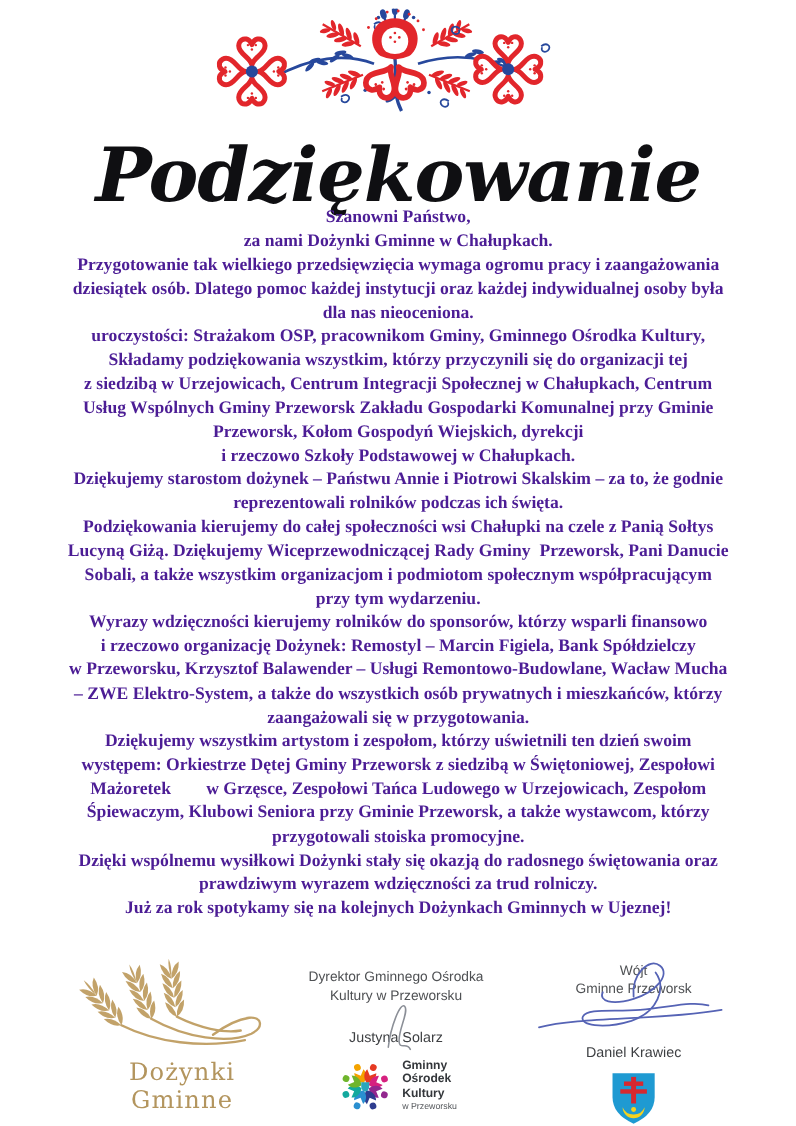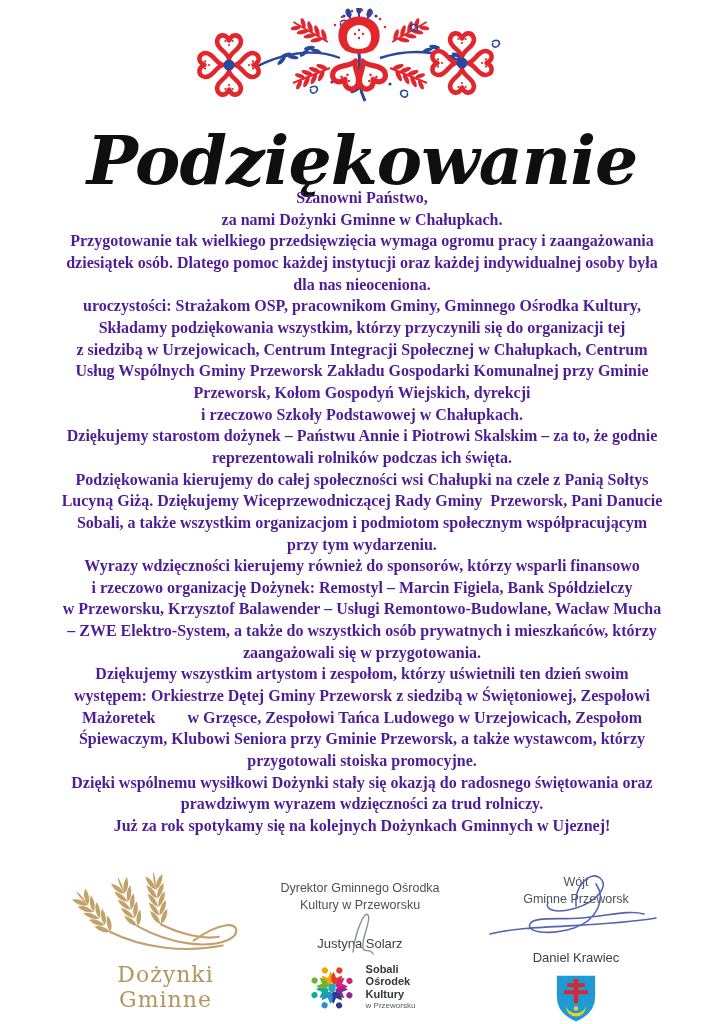--- a/index.html
+++ b/index.html
@@ -144,21 +144,21 @@
       <div class="body-line">z siedzibą w Urzejowicach, Centrum Integracji Społecznej w Chałupkach, Centrum</div>
       <div class="body-line">Usług Wspólnych Gminy Przeworsk Zakładu Gospodarki Komunalnej przy Gminie</div>
       <div class="body-line">Przeworsk, Kołom Gospodyń Wiejskich, dyrekcji</div>
       <div class="body-line">i rzeczowo Szkoły Podstawowej w Chałupkach.</div>
       <div class="body-line">Dziękujemy starostom dożynek – Państwu Annie i Piotrowi Skalskim – za to, że godnie</div>
       <div class="body-line">reprezentowali rolników podczas ich święta.</div>
       <div class="body-line">Podziękowania kierujemy do całej społeczności wsi Chałupki na czele z Panią Sołtys</div>
       <div class="body-line">Lucyną Giżą. Dziękujemy Wiceprzewodniczącej Rady Gminy  Przeworsk, Pani Danucie</div>
       <div class="body-line">Sobali, a także wszystkim organizacjom i podmiotom społecznym współpracującym</div>
       <div class="body-line">przy tym wydarzeniu.</div>
-      <div class="body-line">Wyrazy wdzięczności kierujemy również do sponsorów, którzy wsparli finansowo</div>
+      <div class="body-line">Wyrazy wdzięczności kierujemy rolników do sponsorów, którzy wsparli finansowo</div>
       <div class="body-line">i rzeczowo organizację Dożynek: Remostyl – Marcin Figiela, Bank Spółdzielczy</div>
       <div class="body-line">w Przeworsku, Krzysztof Balawender – Usługi Remontowo-Budowlane, Wacław Mucha</div>
       <div class="body-line">– ZWE Elektro-System, a także do wszystkich osób prywatnych i mieszkańców, którzy</div>
       <div class="body-line">zaangażowali się w przygotowania.</div>
       <div class="body-line">Dziękujemy wszystkim artystom i zespołom, którzy uświetnili ten dzień swoim</div>
       <div class="body-line">występem: Orkiestrze Dętej Gminy Przeworsk z siedzibą w Świętoniowej, Zespołowi</div>
       <div class="body-line">Mażoretek        w Grzęsce, Zespołowi Tańca Ludowego w Urzejowicach, Zespołom</div>
       <div class="body-line">Śpiewaczym, Klubowi Seniora przy Gminie Przeworsk, a także wystawcom, którzy</div>
       <div class="body-line">przygotowali stoiska promocyjne.</div>
       <div class="body-line">Dzięki wspólnemu wysiłkowi Dożynki stały się okazją do radosnego świętowania oraz</div>
@@ -219,21 +219,21 @@
             <use href="#gokfig" fill="#d6217f" transform="rotate(68)"></use>
             <use href="#gokfig" fill="#93278f" transform="rotate(113)"></use>
             <use href="#gokfig" fill="#2e3c8f" transform="rotate(158)"></use>
             <use href="#gokfig" fill="#2a8fd0" transform="rotate(203)"></use>
             <use href="#gokfig" fill="#13a99e" transform="rotate(248)"></use>
             <use href="#gokfig" fill="#6fb52c" transform="rotate(293)"></use>
             <path d="M-4,-4.5 h8 v4.5 q0,3.8 -4,5 q-4,-1.2 -4,-5 Z" fill="#2aa6bc"></path>
           </g>
         </svg>
         <div class="gok-text">
-          <div class="gok-line">Sobali</div>
+          <div class="gok-line">Gminny</div>
           <div class="gok-line">Ośrodek</div>
           <div class="gok-line">Kultury</div>
           <div class="gok-sub">w Przeworsku</div>
         </div>
       </div>
     </div>
 
     <div class="f-right">
       <div class="role">Wójt</div>
       <div class="role">Gminne Przeworsk</div>

